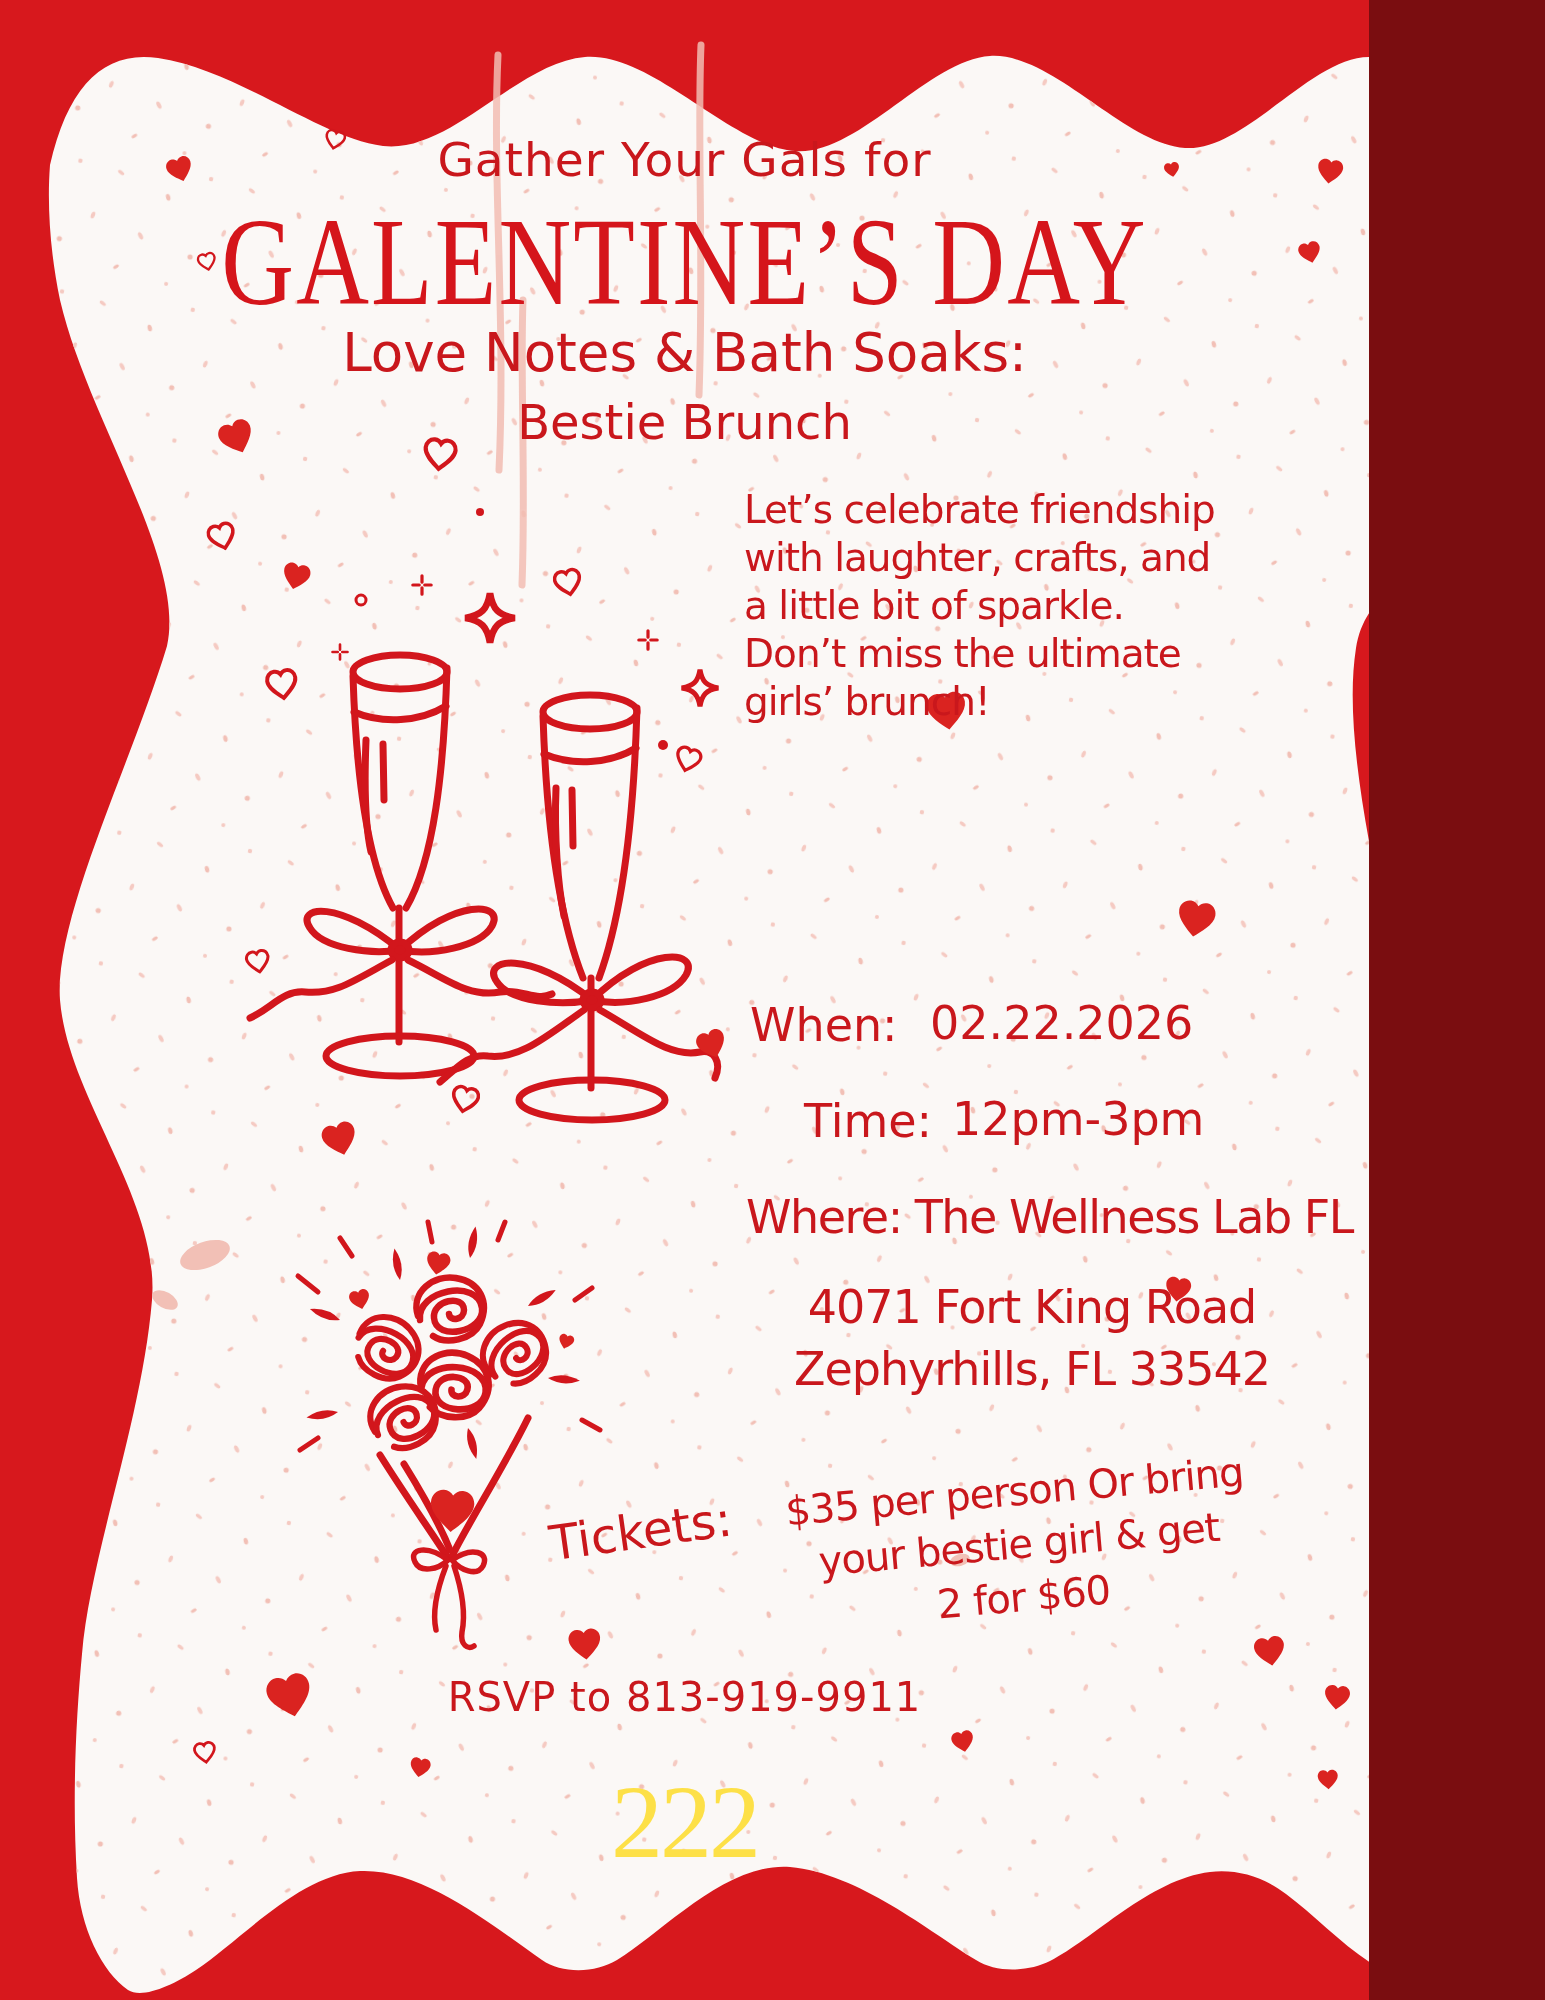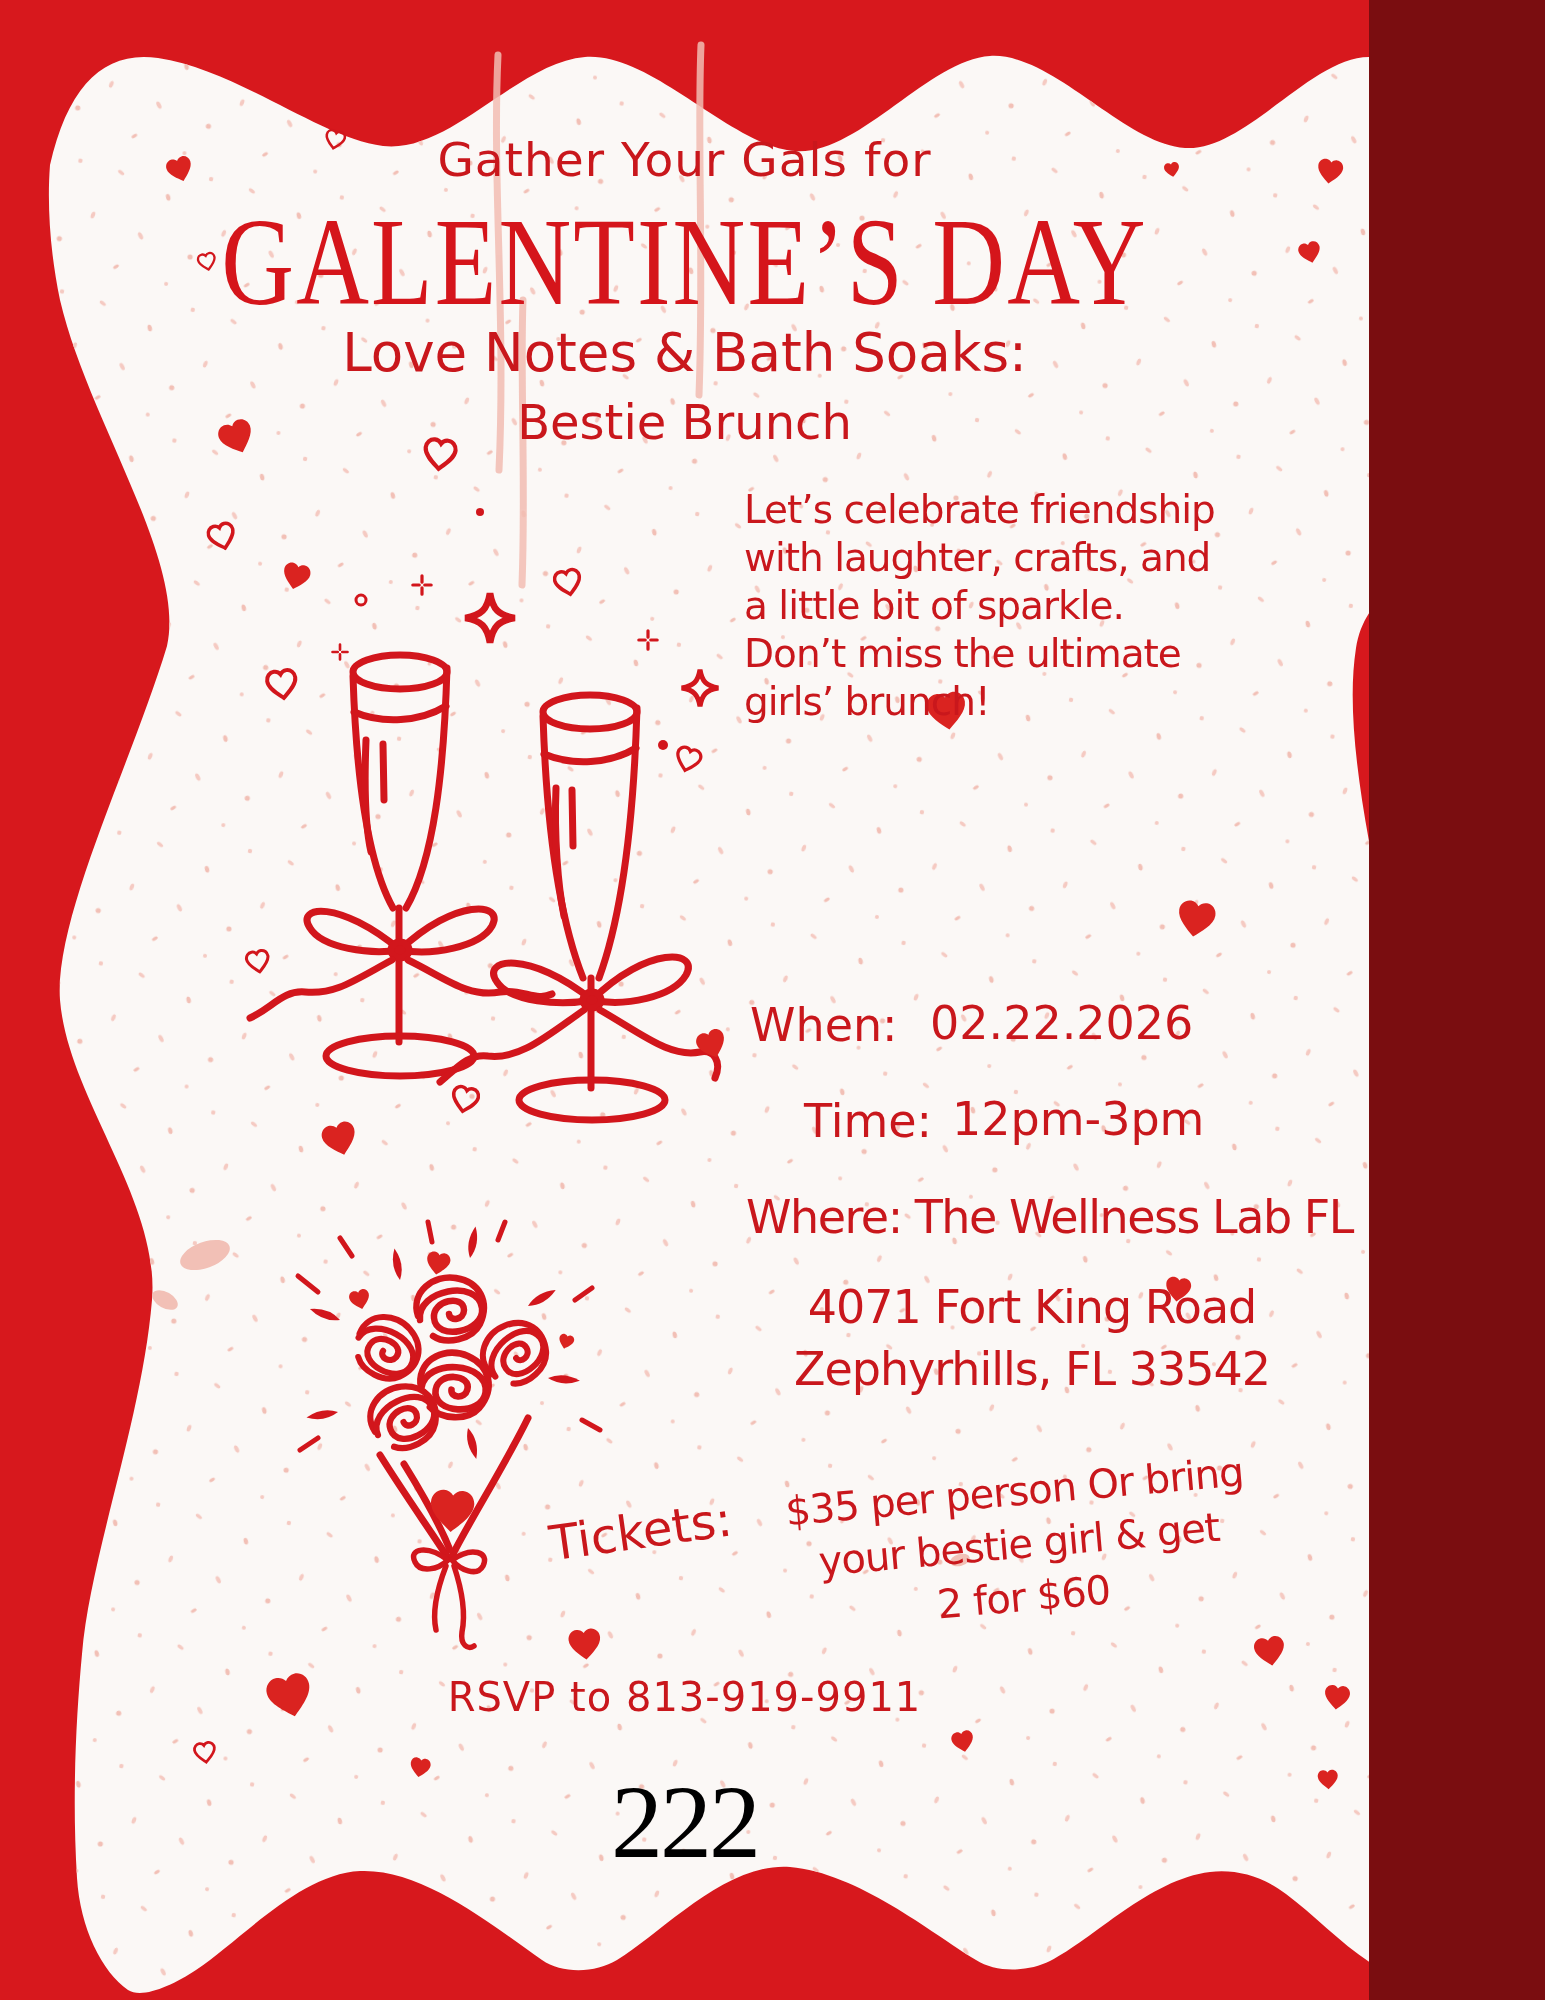--- a/index.html
+++ b/index.html
@@ -23,21 +23,21 @@
   .time-value{left:928px;top:1092px;margin-left:24px;}
   .where-line{left:746px;top:1190px;letter-spacing:-1.5px;}
   .addr{left:762px;top:1276px;width:540px;text-align:center;font-size:46px;line-height:62px;letter-spacing:-1px;}
   .addr span{display:block;}
   .tickets-label{left:546px;top:1516px;font-size:48px;transform:rotate(-8deg);transform-origin:left top;}
   .tickets-block{left:778px;top:1486px;width:470px;text-align:center;font-size:40px;line-height:53px;
                  transform:rotate(-5deg);transform-origin:left top;letter-spacing:-1px;}
   .tickets-block span{display:block;}
   .rsvp{top:1674px;font-size:40px;letter-spacing:1px;}
   .logo{top:1762px;font-family:"Liberation Serif","DejaVu Serif",serif;font-size:104px;
-        color:#000000;letter-spacing:-3px;font-weight:400;}
+        color:#fde047;letter-spacing:-3px;font-weight:400;}
 </style>
 </head>
 <body>
 
 <div class="poster">
 
   <svg class="layer" viewBox="0 0 1545 2000" aria-hidden="true">
     <defs>
       <pattern id="spk" width="132" height="132" patternUnits="userSpaceOnUse" patternTransform="rotate(8)">
         <ellipse cx="12" cy="22" rx="3.6" ry="1.8" fill="#f5cac2" transform="rotate(30 12 22)"></ellipse>

